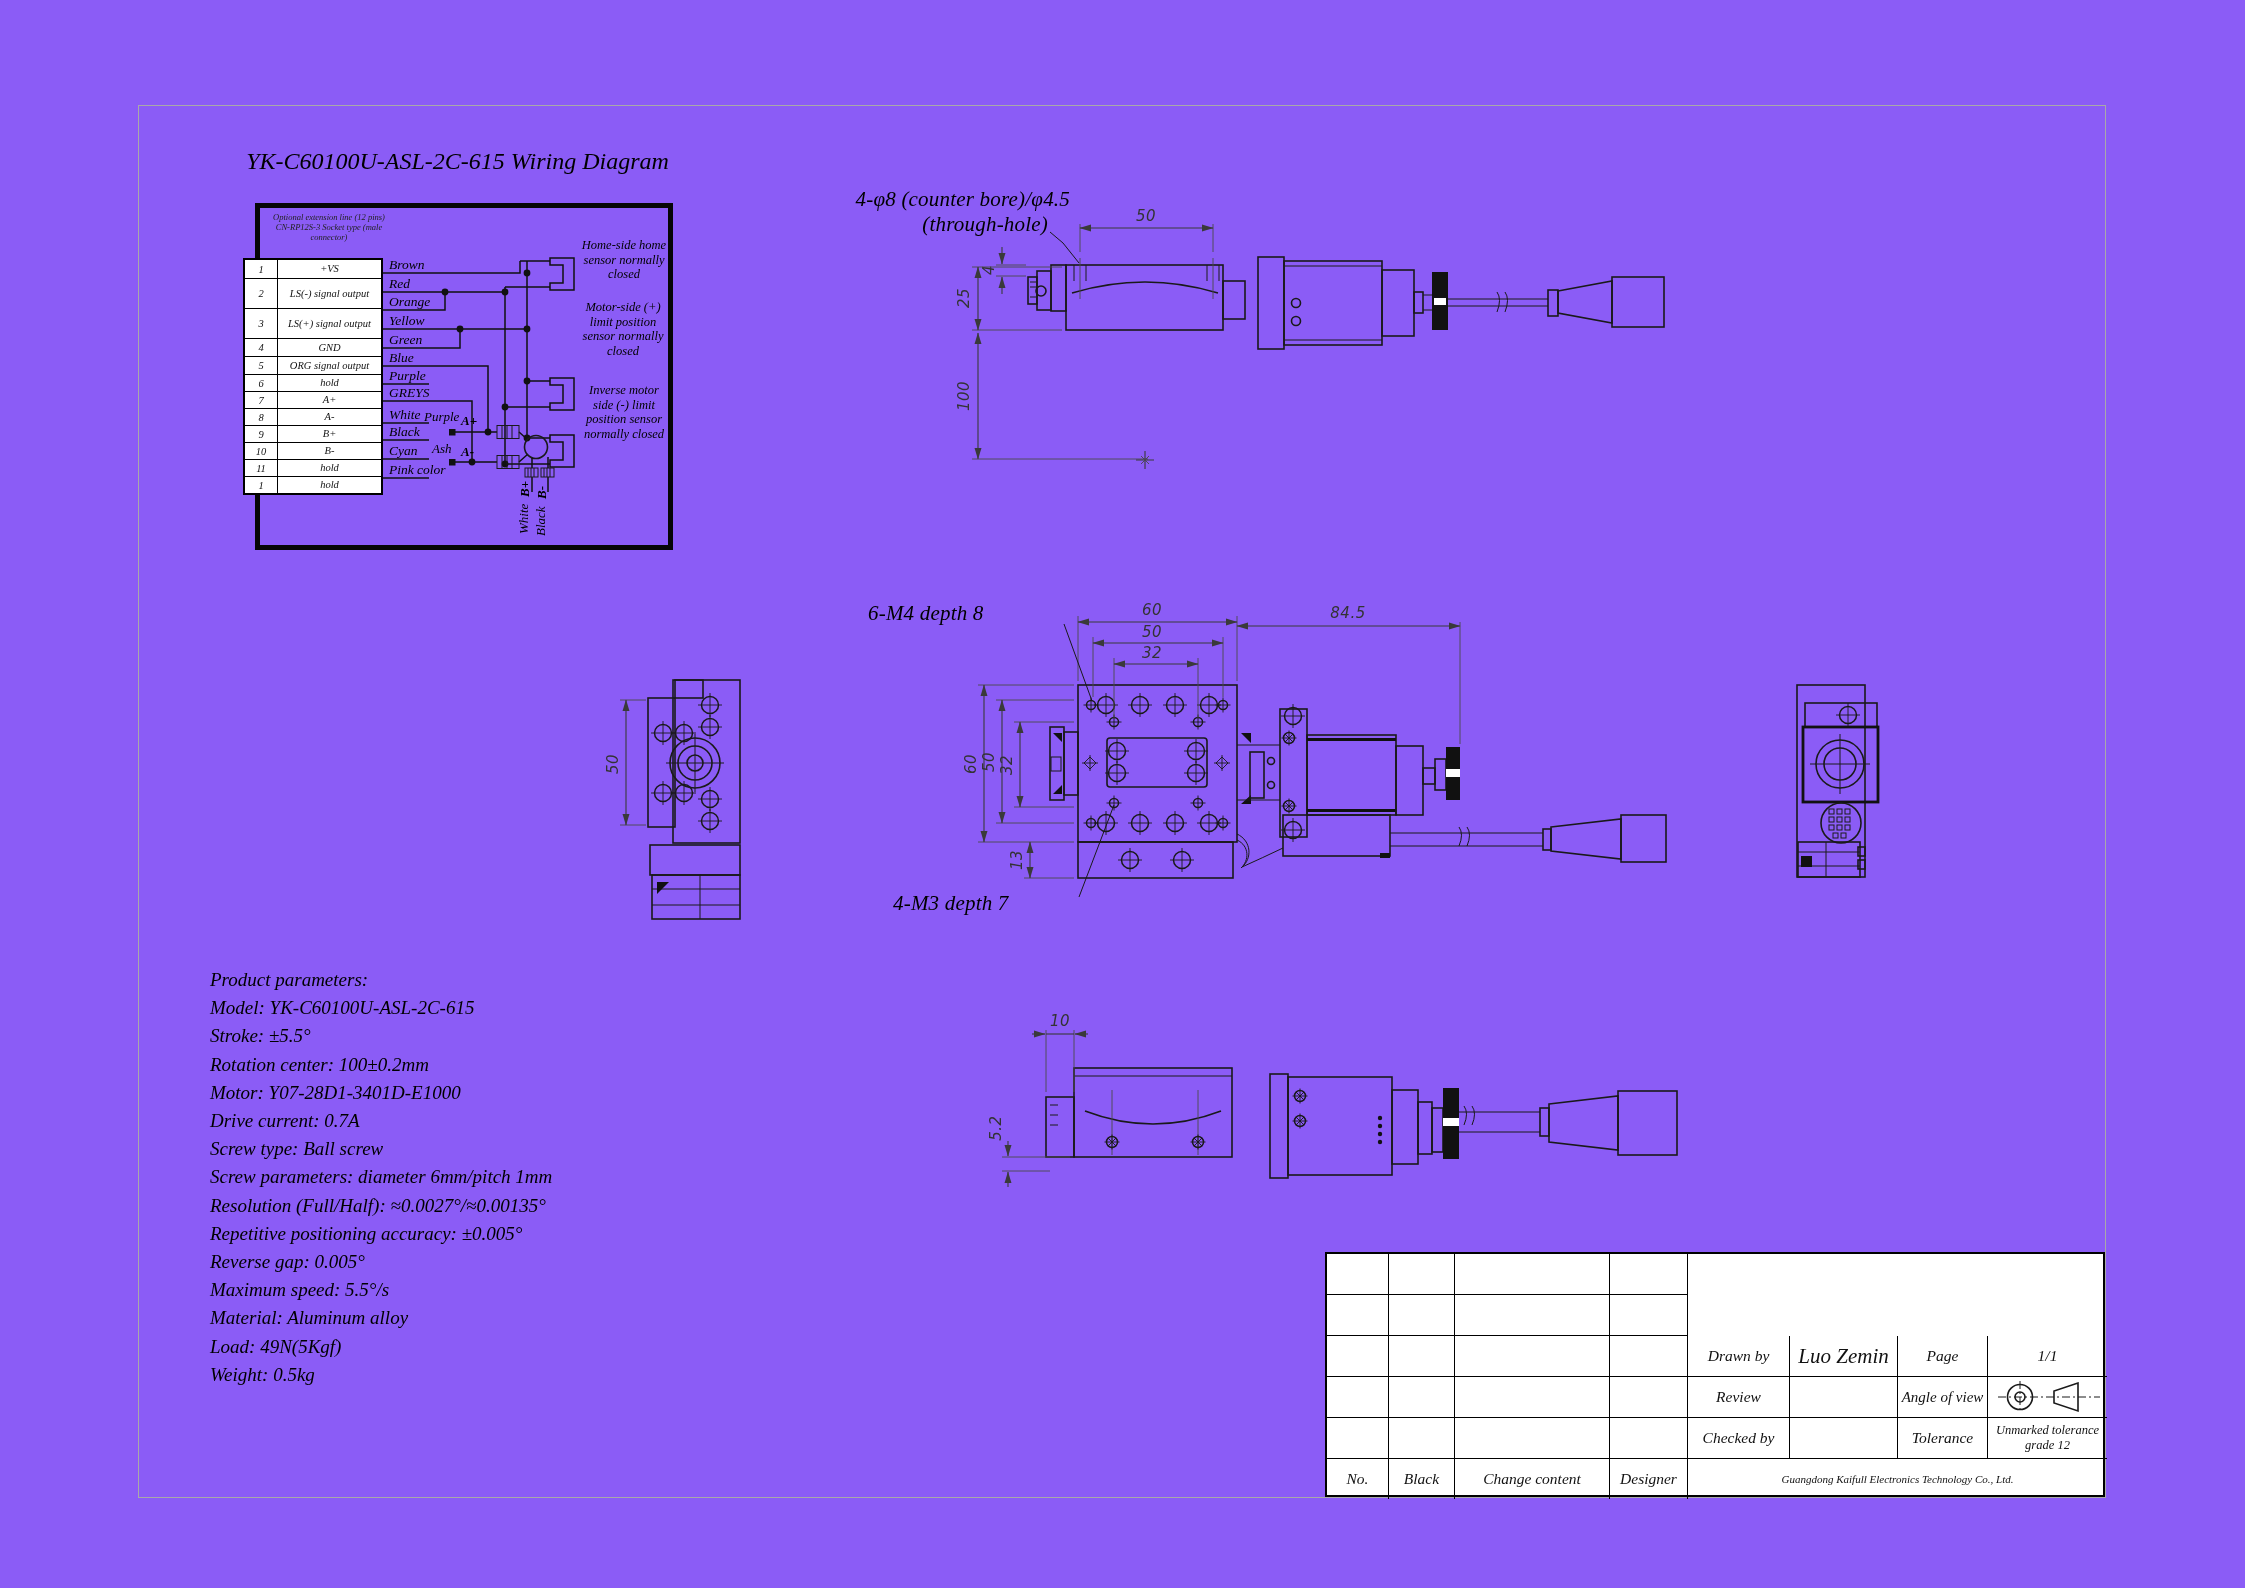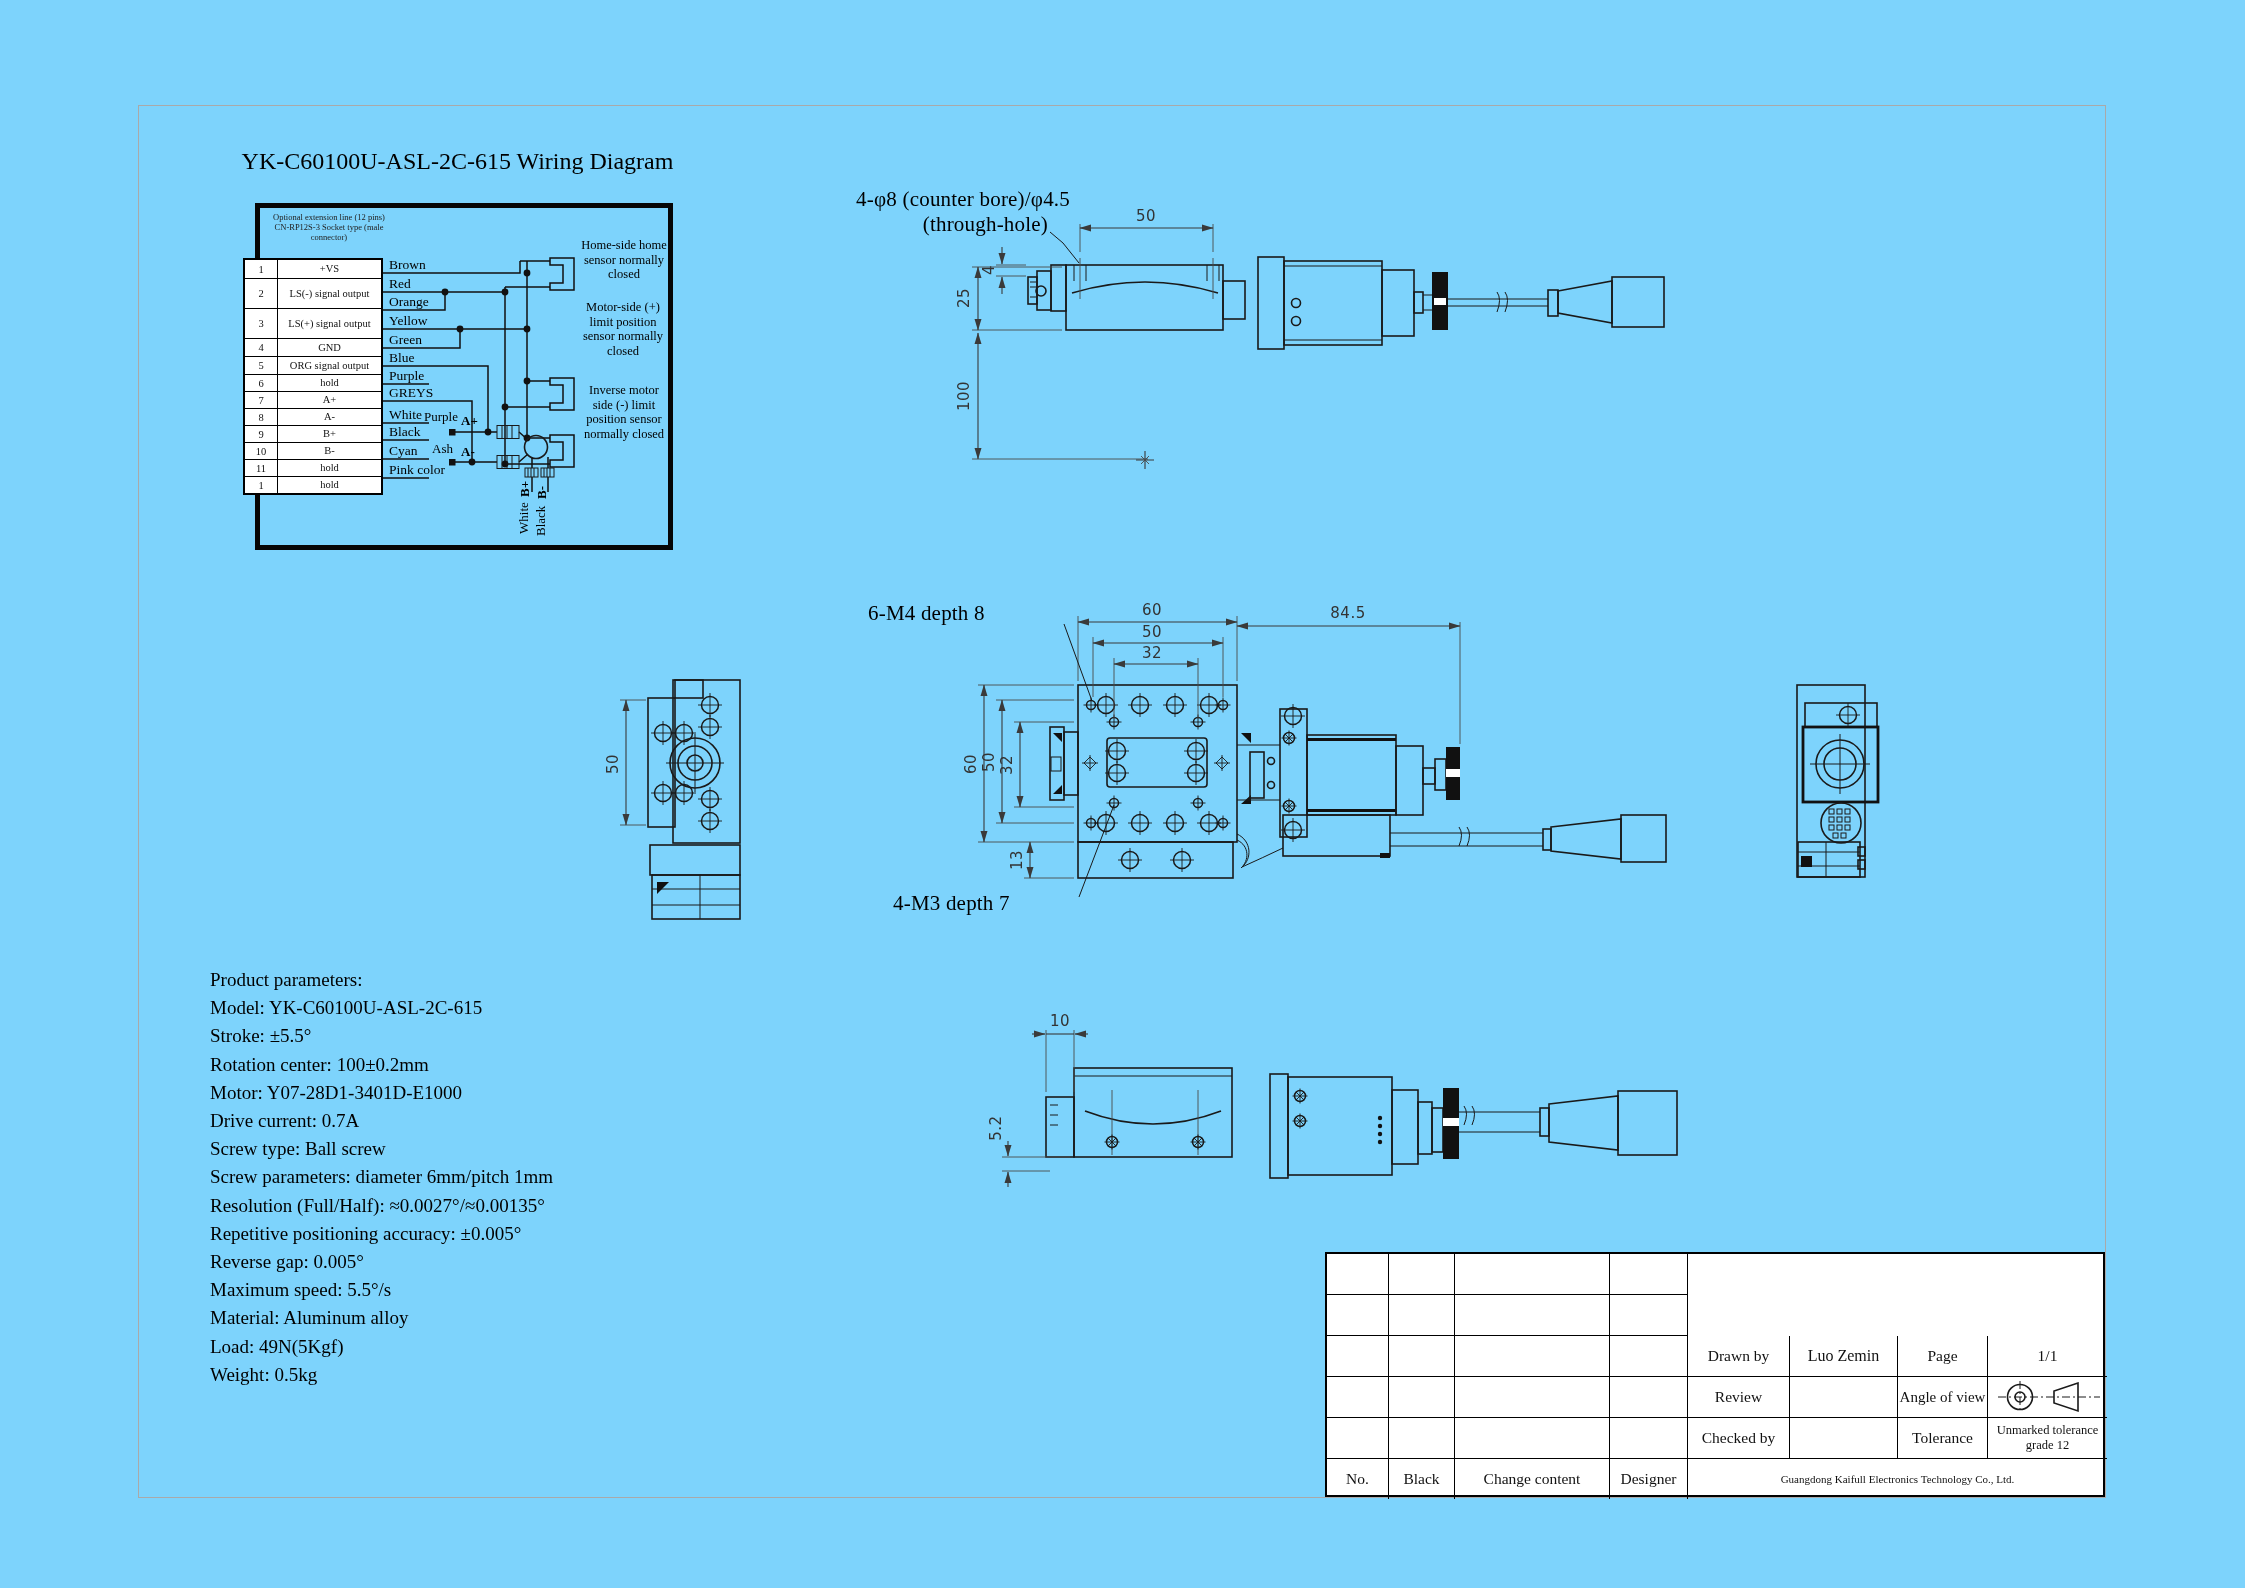--- a/index.html
+++ b/index.html
@@ -1,17 +1,17 @@
 <!DOCTYPE html>
 <html><head>
 <meta charset="utf-8">
 <style>
   html,body{margin:0;padding:0;background:#fff;}
-  .sheet{position:relative;width:2245px;height:1588px;background:#7dd3fc;overflow:hidden;
-         font-family:"Liberation Serif","DejaVu Serif",serif;color:#111;}
+  .sheet{position:relative;width:2245px;height:1588px;background:#8b5cf6;overflow:hidden;
+         font-family:"Liberation Serif","DejaVu Serif",serif;color:#111;font-style:italic;}
   .abs{position:absolute;}
   .page-border{position:absolute;left:138px;top:105px;width:1966px;height:1391px;
                border:1px solid #a9a9a9;}
   .sheet-title{position:absolute;left:235px;top:148px;width:445px;text-align:center;
                font-size:24px;color:#000;}
   
   .wpanel{position:absolute;left:255px;top:203px;width:408px;height:337px;border:5px solid #060606;}
   .wnote{position:absolute;left:268px;top:212px;width:122px;font-size:8.5px;line-height:10px;
          text-align:center;color:#222;}
   .ptable{position:absolute;left:243px;top:258px;width:140px;border:2px solid #000;background:#fff;box-sizing:border-box;}
@@ -471,21 +471,21 @@
     <div class="cell" style="left:0;top:164px;width:62px;height:41px;"></div>
     <div class="cell" style="left:62px;top:164px;width:66px;height:41px;"></div>
     <div class="cell" style="left:128px;top:164px;width:155px;height:41px;"></div>
     <div class="cell" style="left:283px;top:164px;width:78px;height:41px;"></div>
     <div class="cell nbb" style="left:0;top:205px;width:62px;height:40px;">No.</div>
     <div class="cell nbb" style="left:62px;top:205px;width:66px;height:40px;">Black</div>
     <div class="cell nbb" style="left:128px;top:205px;width:155px;height:40px;">Change content</div>
     <div class="cell nbb" style="left:283px;top:205px;width:78px;height:40px;">Designer</div>
 
     <div class="cell" style="left:361px;top:82px;width:102px;height:41px;">Drawn by</div>
-    <div class="cell" style="left:463px;top:82px;width:108px;height:41px;font-size:16px;">Luo Zemin</div>
+    <div class="cell" style="left:463px;top:82px;width:108px;height:41px;font-size:21px;">Luo Zemin</div>
     <div class="cell" style="left:571px;top:82px;width:90px;height:41px;">Page</div>
     <div class="cell nb" style="left:661px;top:82px;width:119px;height:41px;">1/1</div>
     <div class="cell" style="left:361px;top:123px;width:102px;height:41px;">Review</div>
     <div class="cell" style="left:463px;top:123px;width:108px;height:41px;"></div>
     <div class="cell small2" style="left:571px;top:123px;width:90px;height:41px;font-size:15px;line-height:17px;">Angle of view</div>
     <div class="cell nb" style="left:661px;top:123px;width:119px;height:41px;">
       <svg width="115" height="38" viewBox="0 0 115 38">
         <circle cx="30" cy="19" r="12.5" class="ln"></circle>
         <circle cx="30" cy="19" r="5" class="ln"></circle>
         <path class="lt" stroke-dasharray="8 3 2 3" d="M8,19 H110 M30,3 V35"></path>

